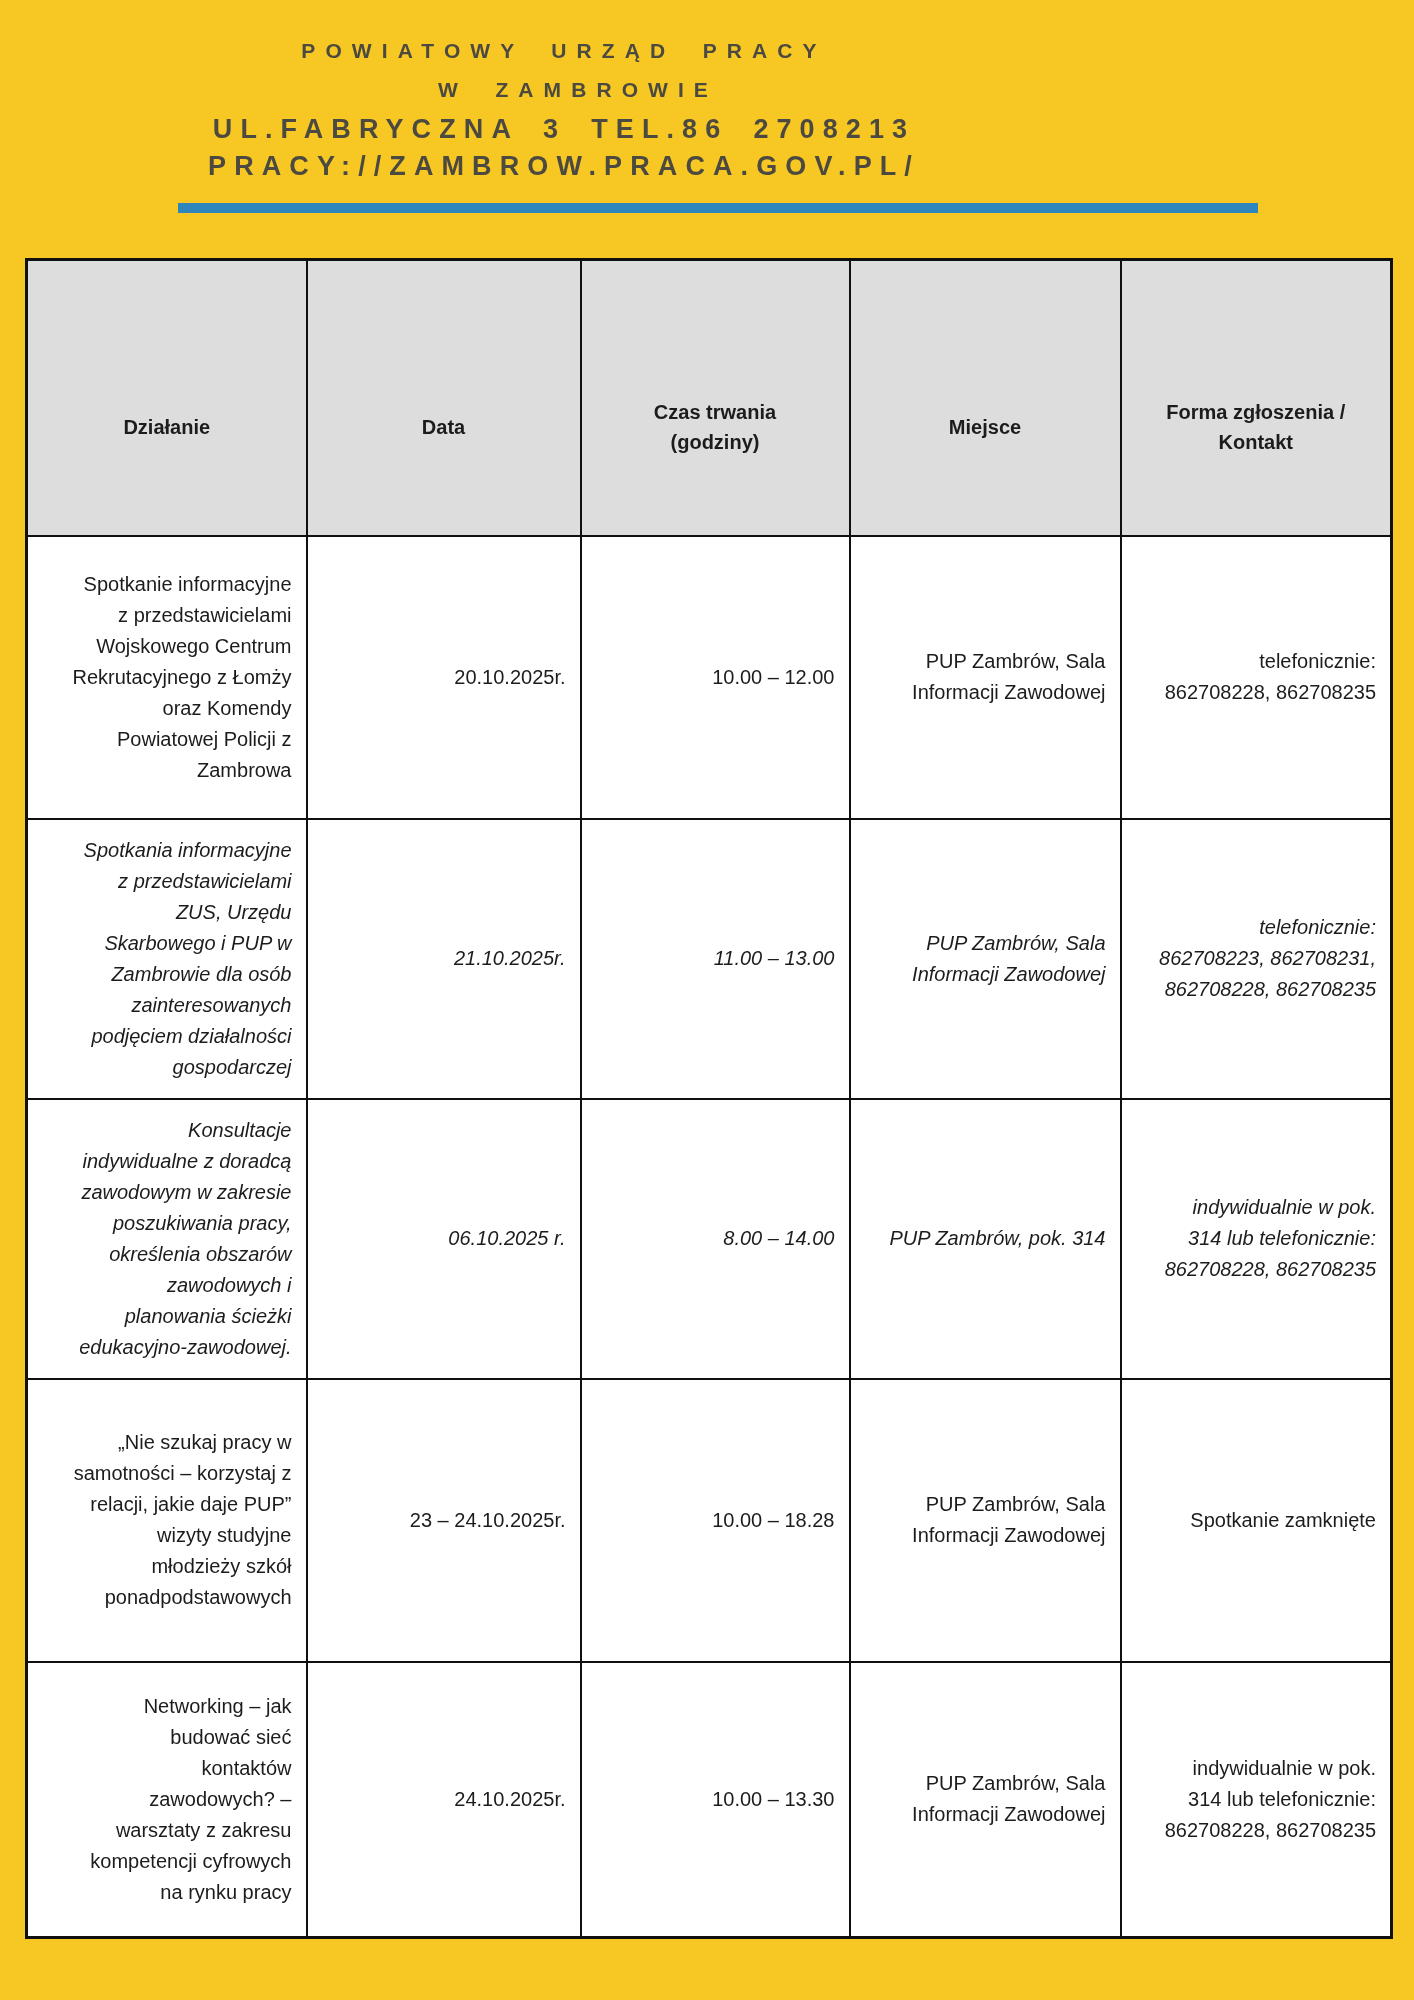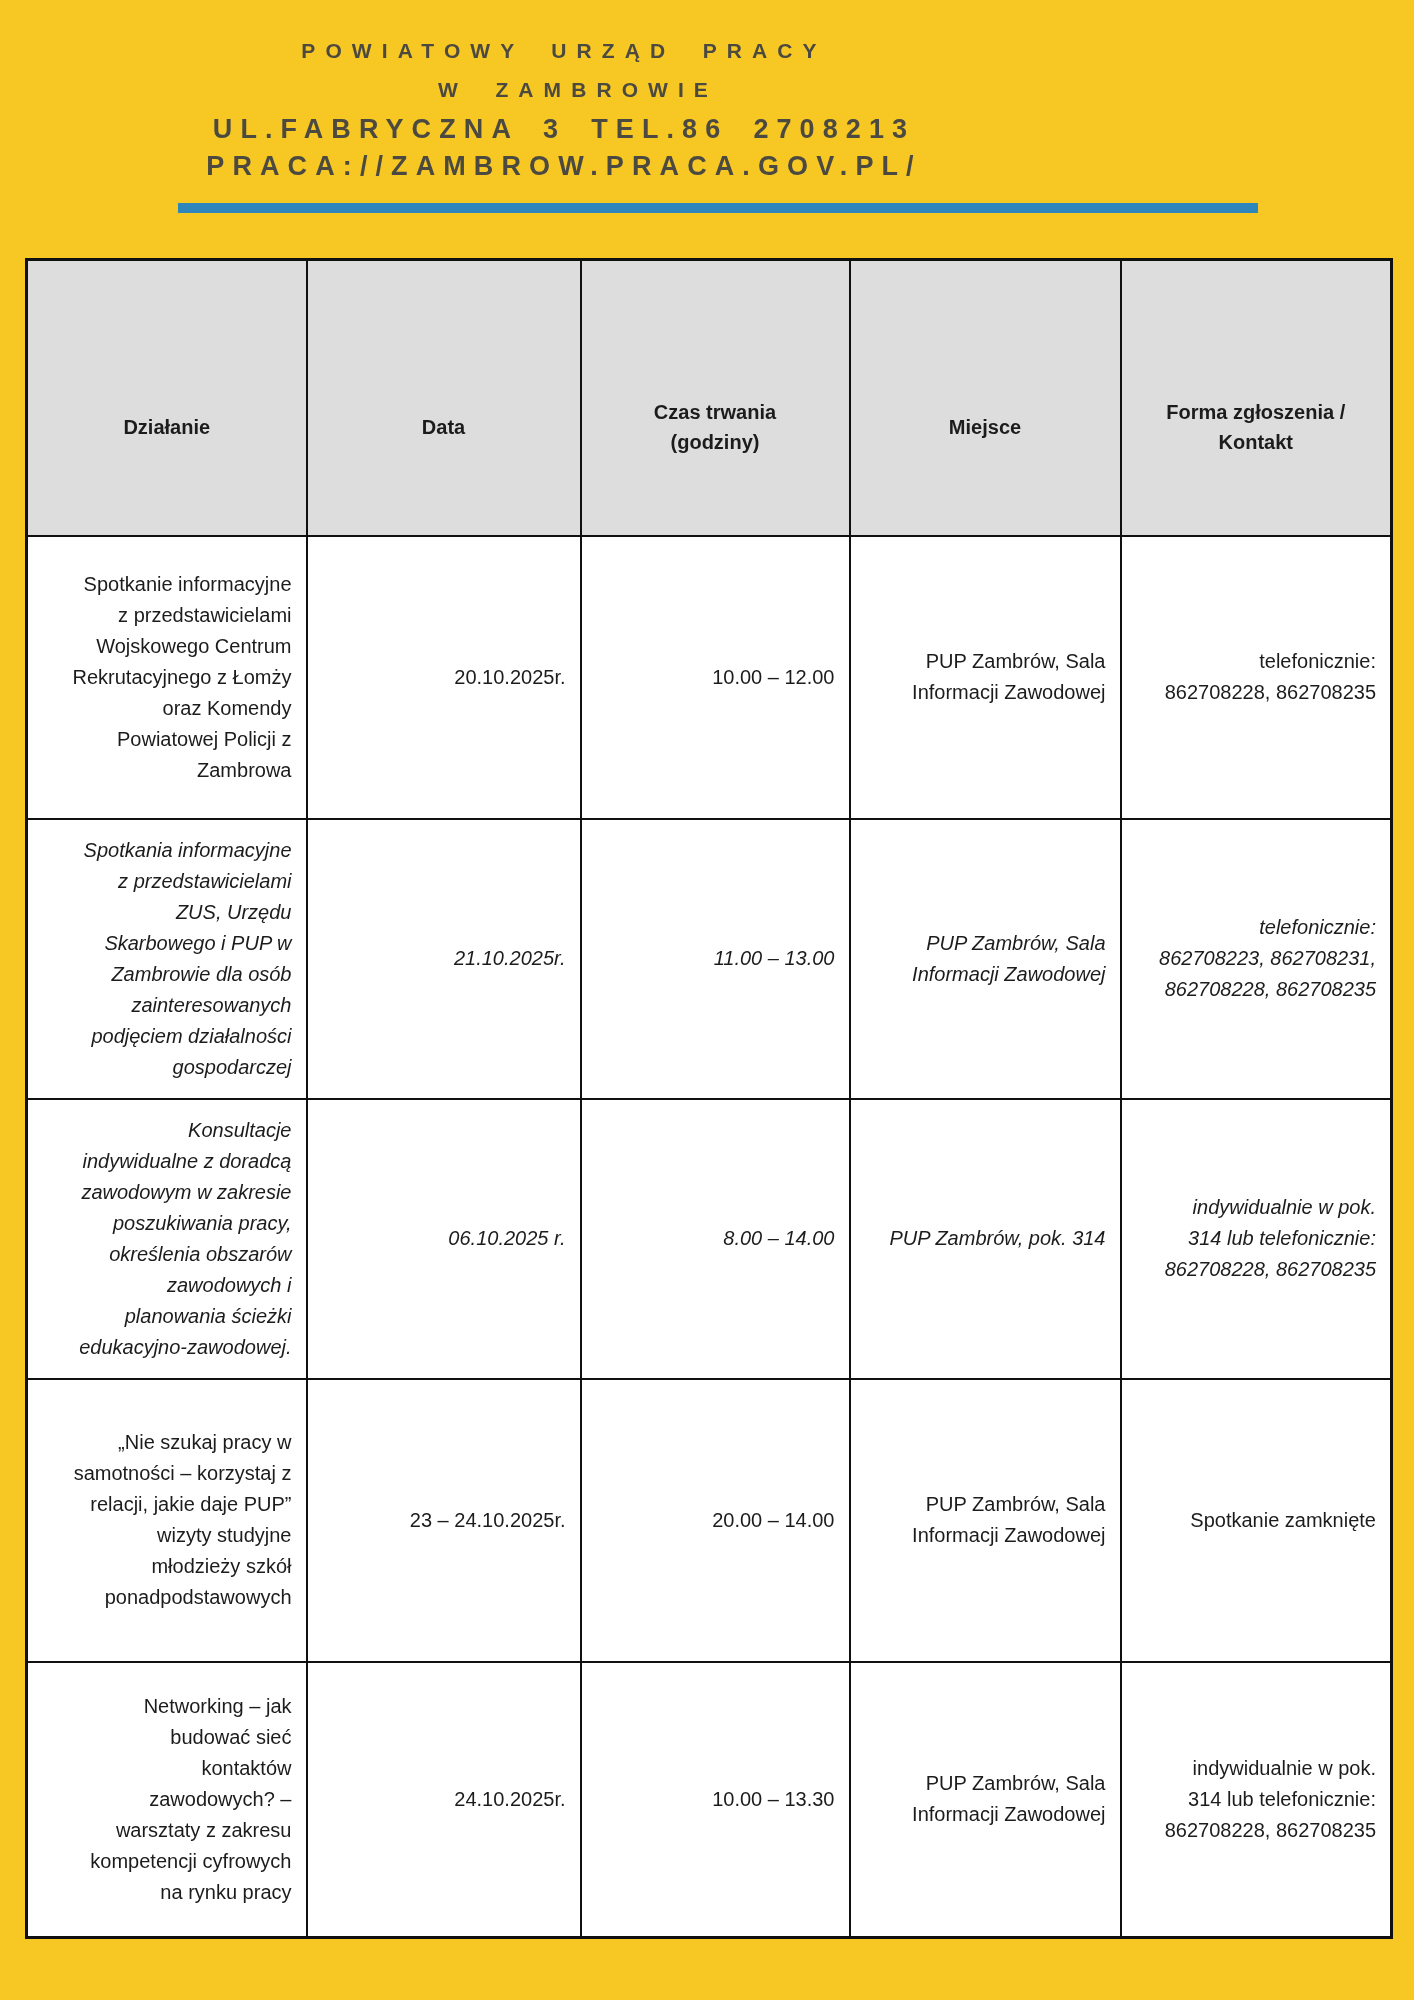--- a/index.html
+++ b/index.html
@@ -87,21 +87,21 @@
 </style>
 </head>
 <body>
 
 <div class="page">
 
   <div class="masthead">
     <div class="masthead-line line-small">POWIATOWY URZĄD PRACY</div>
     <div class="masthead-line line-small second">W ZAMBROWIE</div>
     <div class="masthead-line line-big">UL.FABRYCZNA 3 TEL.86 2708213</div>
-    <div class="masthead-line line-big">PRACA://ZAMBROW.PRACA.GOV.PL/</div>
+    <div class="masthead-line line-big">PRACY://ZAMBROW.PRACA.GOV.PL/</div>
   </div>
 
   <div class="accent-bar"></div>
 
   <table class="schedule">
     <colgroup>
       <col style="width:280px">
       <col style="width:274px">
       <col style="width:269px">
       <col style="width:271px">
@@ -168,21 +168,21 @@
 862708228, 862708235</td>
       </tr>
       <tr class="r4">
         <td class="body-cell">„Nie szukaj pracy w
 samotności – korzystaj z
 relacji, jakie daje PUP”
 &nbsp;wizyty studyjne
 młodzieży szkół
 ponadpodstawowych</td>
         <td class="body-cell">23 – 24.10.2025r.</td>
-        <td class="body-cell">20.00 – 14.00</td>
+        <td class="body-cell">10.00 – 18.28</td>
         <td class="body-cell">PUP Zambrów, Sala
 Informacji Zawodowej</td>
         <td class="body-cell">Spotkanie zamknięte</td>
       </tr>
       <tr class="r5">
         <td class="body-cell">Networking – jak
 budować sieć
 kontaktów
 zawodowych? –
 warsztaty z zakresu

